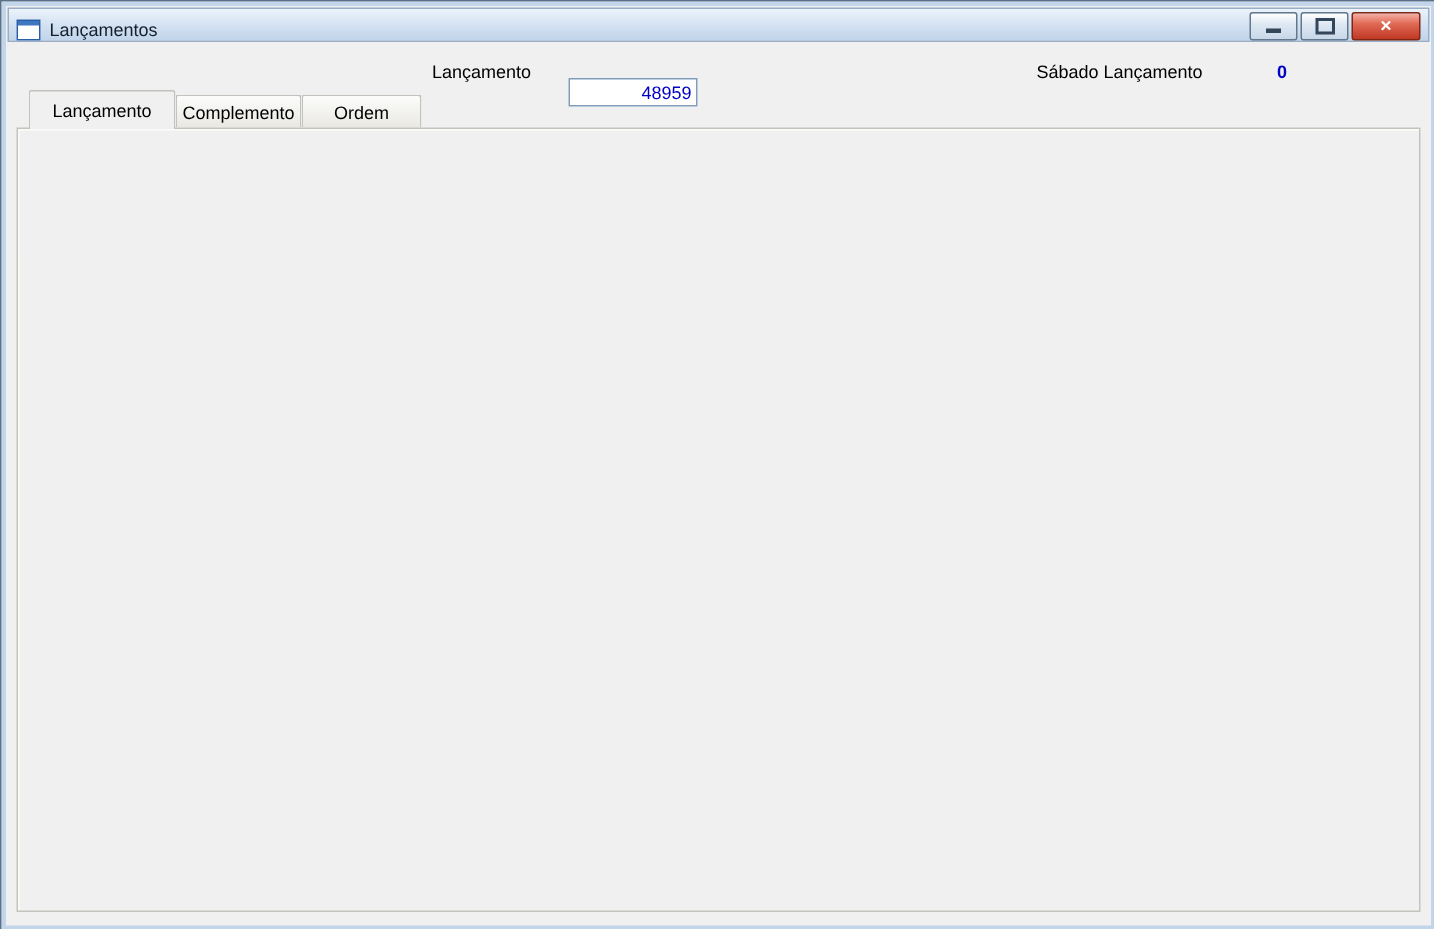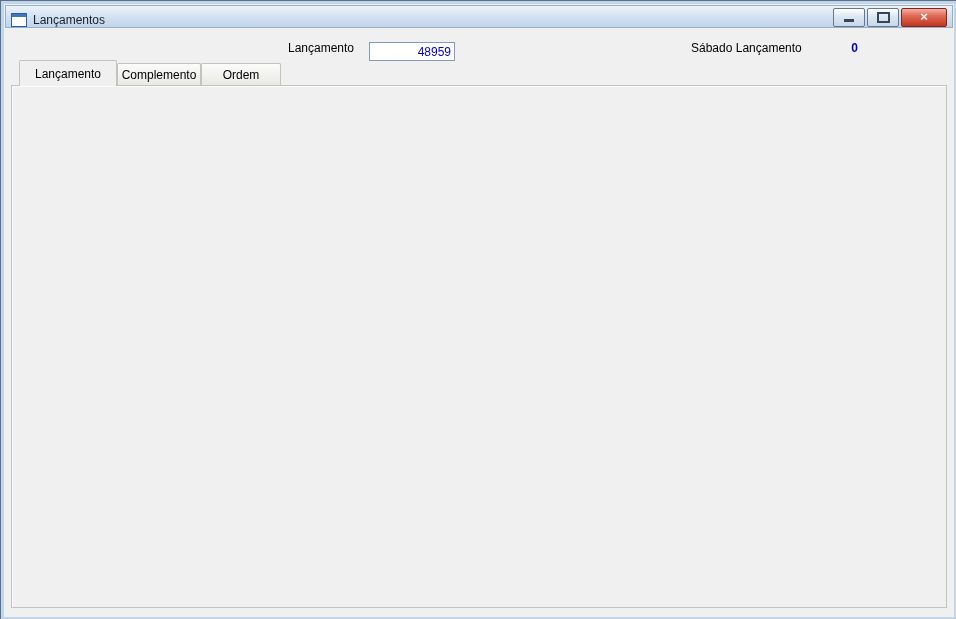--- a/index.html
+++ b/index.html
@@ -19,21 +19,21 @@
   .winbtn .box{position:absolute;left:9px;top:3px;width:9px;height:7px;border:2px solid #34465a;}
   .winbtn.close{width:44px;background:linear-gradient(#f4b0a6,#e06a55 40%,#c03722);border-color:#7e2716;}
   .winbtn.close .x{position:absolute;width:100%;text-align:center;top:0;line-height:16px;color:#fff;font-weight:bold;font-size:13px;}
   
   .lbl{position:absolute;white-space:nowrap;color:#000;}
   .gray{color:#808080 !important;}
   .info{position:absolute;white-space:nowrap;color:#0000c8;}
   .b{font-weight:bold;}
   .rt{text-align:right;}
   input.txt{position:absolute;height:19px;border:1px solid #7f9db9;background:#fff;color:#0000c8;
-    font:12px "Liberation Sans",sans-serif;padding:0 3px;margin:4px;box-sizing:border-box;}
+    font:12px "Liberation Sans",sans-serif;padding:0 3px;margin:14px;box-sizing:border-box;}
   input.txt:disabled{background:#ebebe4;color:#8a8a80;}
   textarea.txt{position:absolute;border:1px solid #7f9db9;background:#fff;color:#0000c8;
     font:12px "Liberation Sans",sans-serif;resize:none;padding:1px 3px;margin:0;box-sizing:border-box;}
   .combo{position:absolute;height:19px;border:1px solid #7f9db9;background:#fff;box-sizing:border-box;}
   .cval{position:absolute;left:4px;top:1px;color:#0000c8;white-space:nowrap;}
   .carrow{position:absolute;right:0;top:0;bottom:0;width:16px;background:linear-gradient(#f8f8f5,#dcd8d0);
     border-left:1px solid #b5b2aa;}
   .carrow::after{content:"";position:absolute;left:4px;top:7px;border-left:4px solid transparent;
     border-right:4px solid transparent;border-top:4px solid #404040;}
   .group{position:absolute;border:1px solid #bdbab4;border-radius:3px;box-shadow:inset 0 0 0 1px #fdfdfb;}

